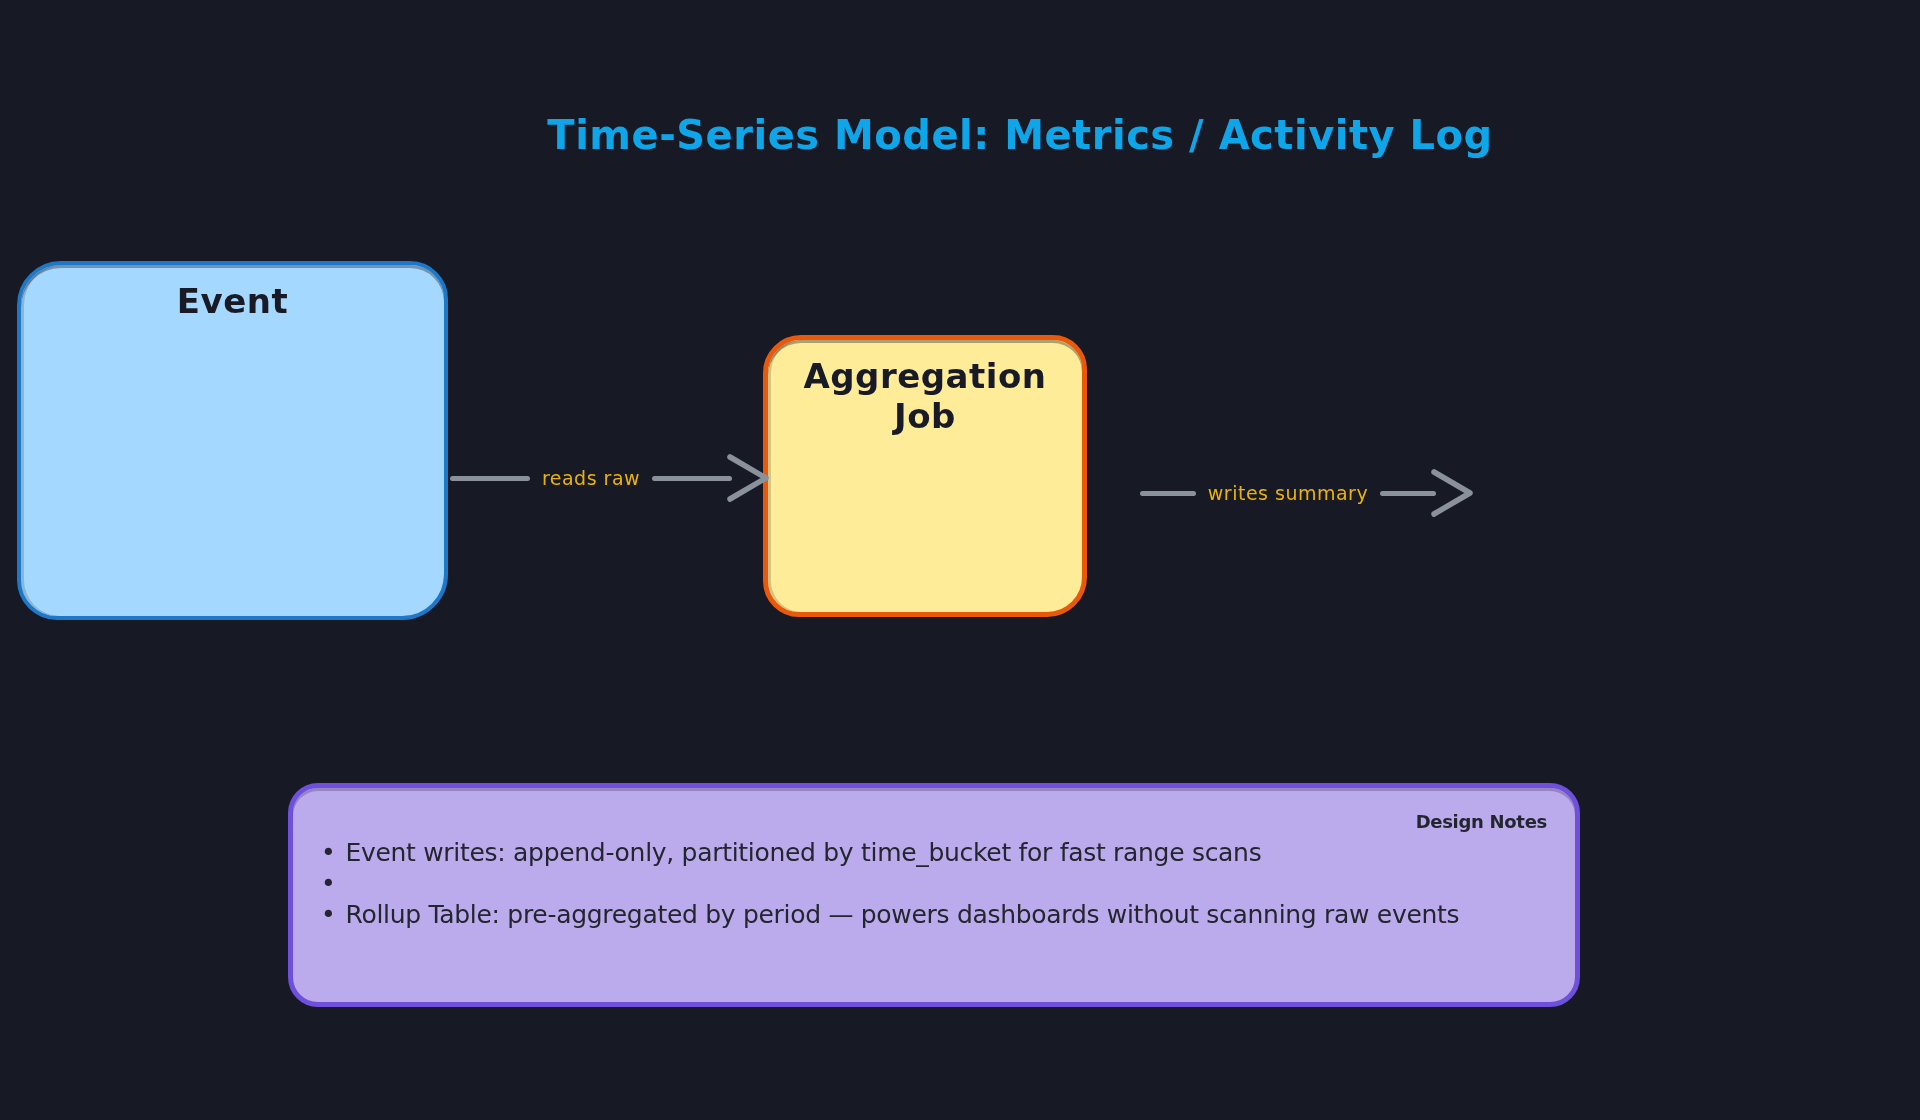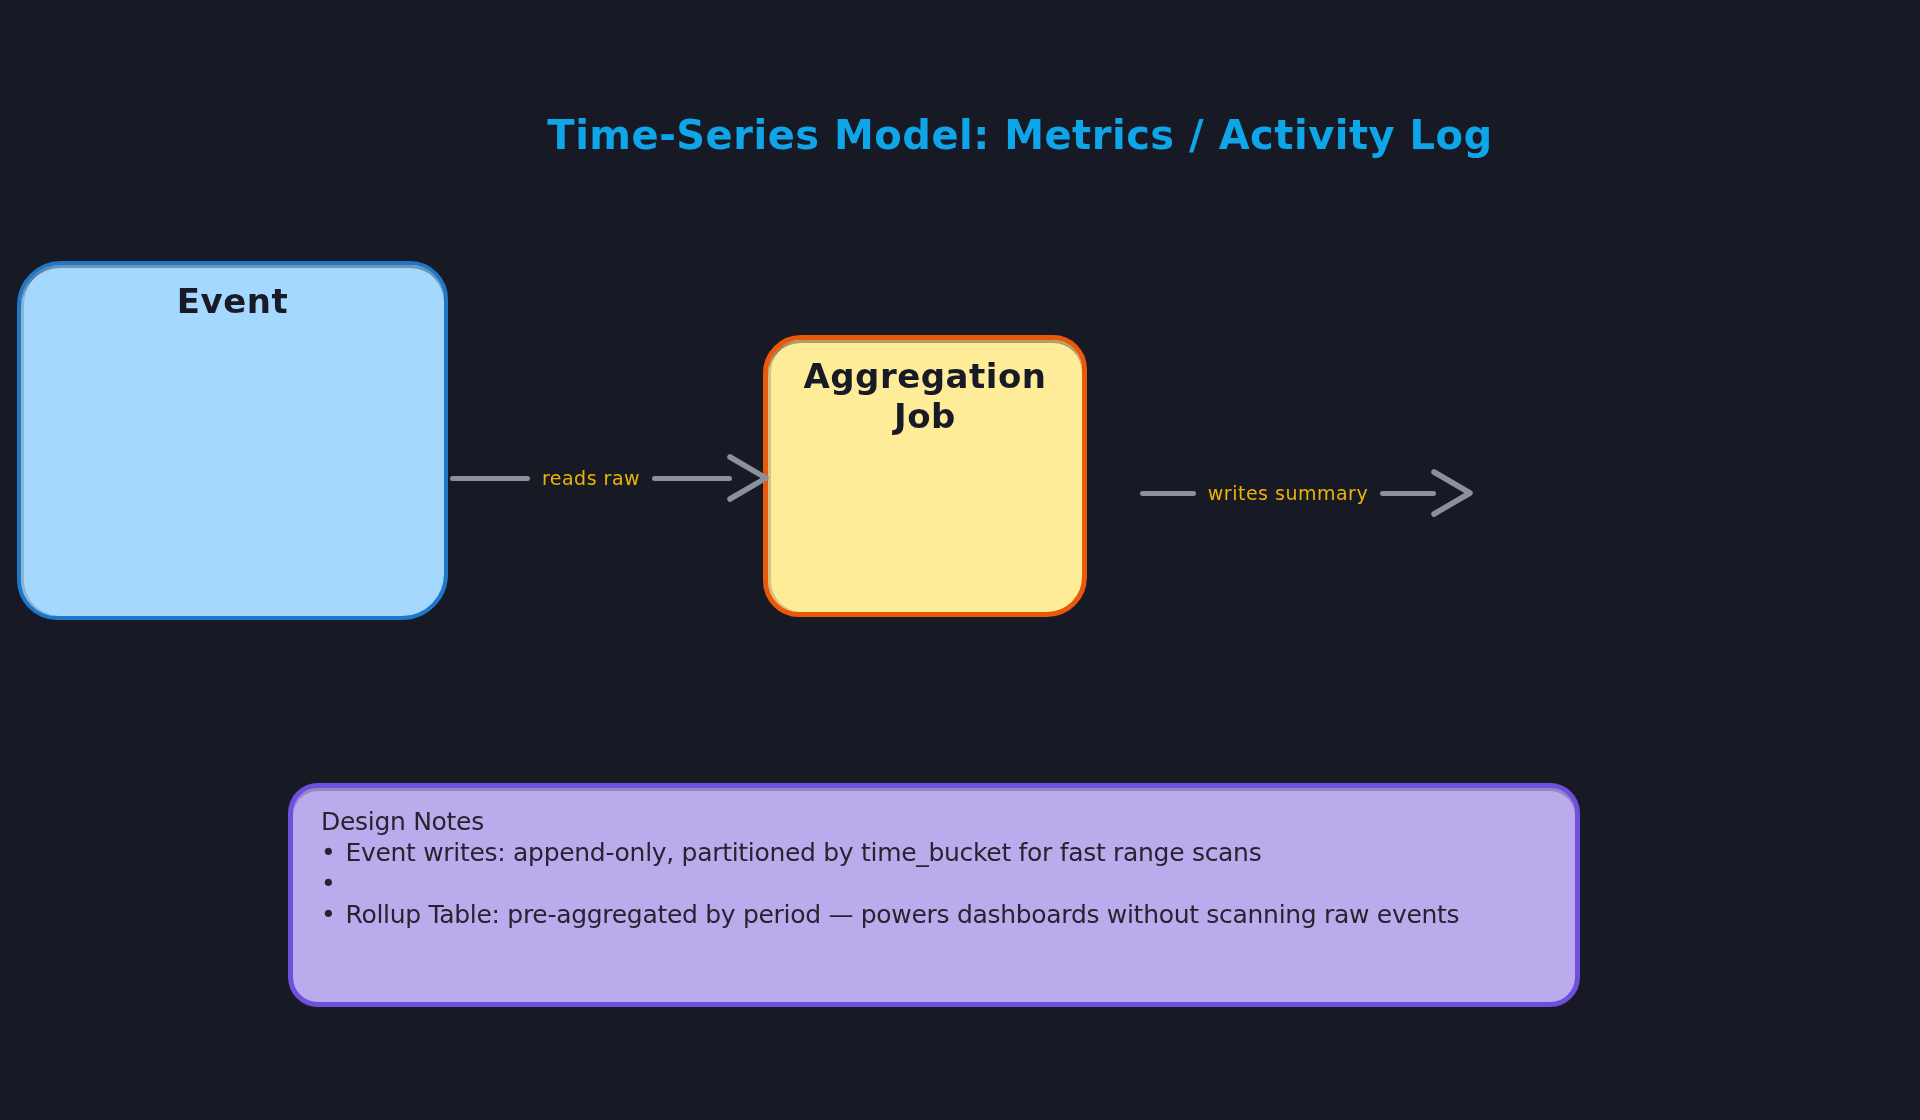--- a/index.html
+++ b/index.html
@@ -94,24 +94,25 @@
     position: absolute;
     left: 288px; top: 783px; width: 1292px; height: 224px;
     background: #BCABEC;
     border: 5px solid #6E50DC;
     border-radius: 30px;
     padding: 18px 28px;
     color: #23252F;
     box-shadow: inset 0 3px 0 rgba(30,25,60,0.25);
   }
   .notes-title {
-    font-size: 25px;
-    font-weight: 400;
+    font-size: 18px;
+    font-weight: 700;
     line-height: 31px;
     letter-spacing: -0.3px;
+    text-align: right;
   }
   .note-line {
     display: flex;
     column-gap: 10px;
     font-size: 25px;
     font-weight: 500;
     line-height: 31px;
     letter-spacing: -0.3px;
     white-space: nowrap;
   }

